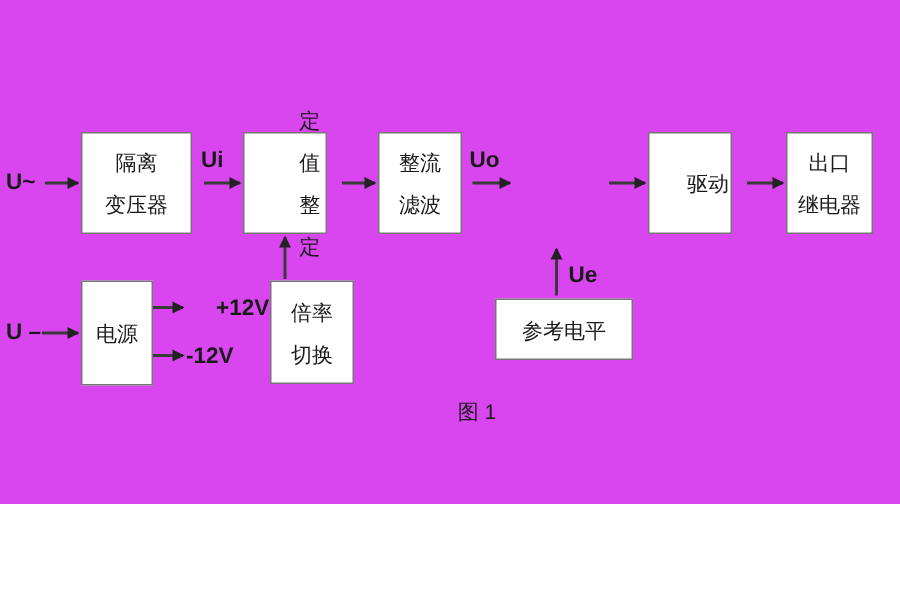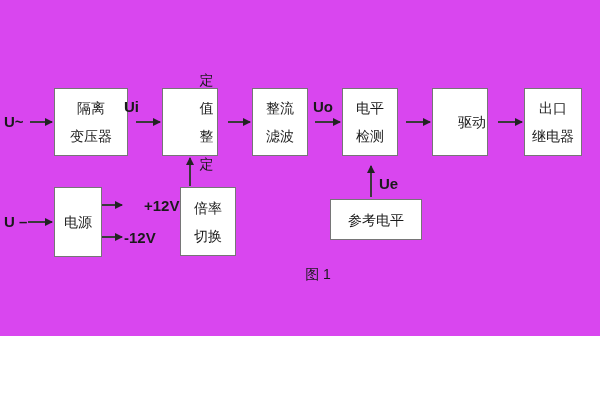--- a/index.html
+++ b/index.html
@@ -86,24 +86,20 @@
   <div class="box" style="left:162px; top:88px; width:56px; height:68px;padding-left:33px;">
     <span>定值</span>
     <span>整定</span>
   </div>
 
   <div class="box" style="left:252px; top:88px; width:56px; height:68px;">
     <span>整流</span>
     <span>滤波</span>
   </div>
 
-  <div class="box" style="left:342px; top:88px; width:56px; height:68px;">
-    <span>电平</span>
-    <span>检测</span>
-  </div>
 
   <div class="box" style="left:432px; top:88px; width:56px; height:68px;padding-left:24px;">
     <span>驱动</span>
   </div>
 
   <div class="box" style="left:524px; top:88px; width:58px; height:68px;">
     <span>出口</span>
     <span>继电器</span>
   </div>
 
@@ -127,21 +123,21 @@
   <div class="harrow" style="left:406px; top:121px; width:24px;"></div>
   <div class="harrow" style="left:498px; top:121px; width:24px;"></div>
   <div class="harrow" style="left:28px;  top:221px; width:24px;"></div>
   <div class="harrow" style="left:102px; top:204px; width:20px;"></div>
   <div class="harrow" style="left:102px; top:236px; width:20px;"></div>
 
   <div class="varrow" style="left:189px; top:158px; height:28px;"></div>
   <div class="varrow" style="left:370px; top:166px; height:31px;"></div>
 
   <div class="lbl" style="left:4px;   top:114px;">U~</div>
-  <div class="lbl" style="left:124px; top:99px;">Ui</div>
+  <div class="lbl" style="left:134px; top:99px;">Ui</div>
   <div class="lbl" style="left:313px; top:99px;">Uo</div>
   <div class="lbl" style="left:4px;   top:214px;">U –</div>
   <div class="lbl" style="left:124px; top:198px;margin-left:20px;">+12V</div>
   <div class="lbl" style="left:124px; top:230px;">-12V</div>
   <div class="lbl" style="left:379px; top:176px;">Ue</div>
 
   <div class="caption" style="left:296px; top:266px; width:44px;">图 1</div>
 
 </div>
 

